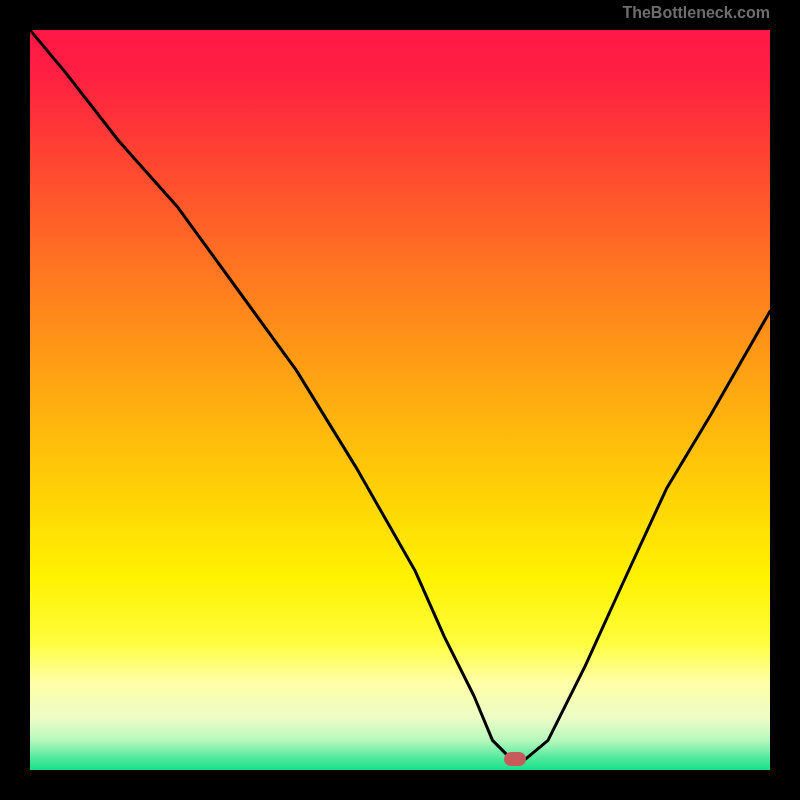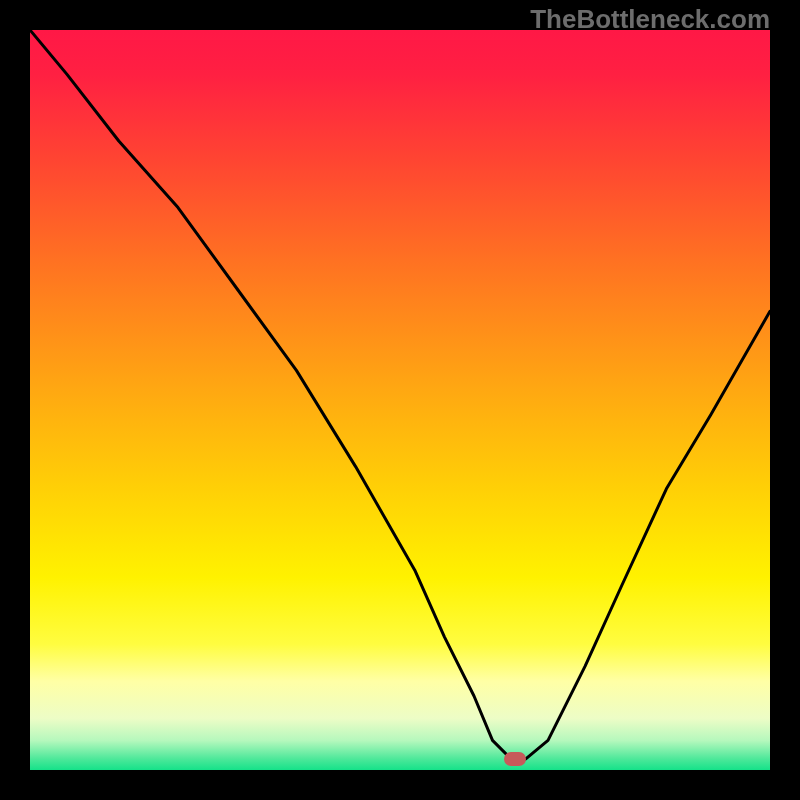--- a/index.html
+++ b/index.html
@@ -38,21 +38,21 @@
     left: 0;
     top: 0;
     width: 740px;
     height: 740px;
   }
   .watermark {
     position: absolute;
     top: 4px;
     right: 30px;
     font-family: Arial, Helvetica, sans-serif;
-    font-size: 26px;
+    font-size: 16px;
     font-weight: bold;
     color: #6d6d6d;
   }
   .marker {
     position: absolute;
     width: 22px;
     height: 14px;
     border-radius: 7px;
     pointer-events: none;
   }

